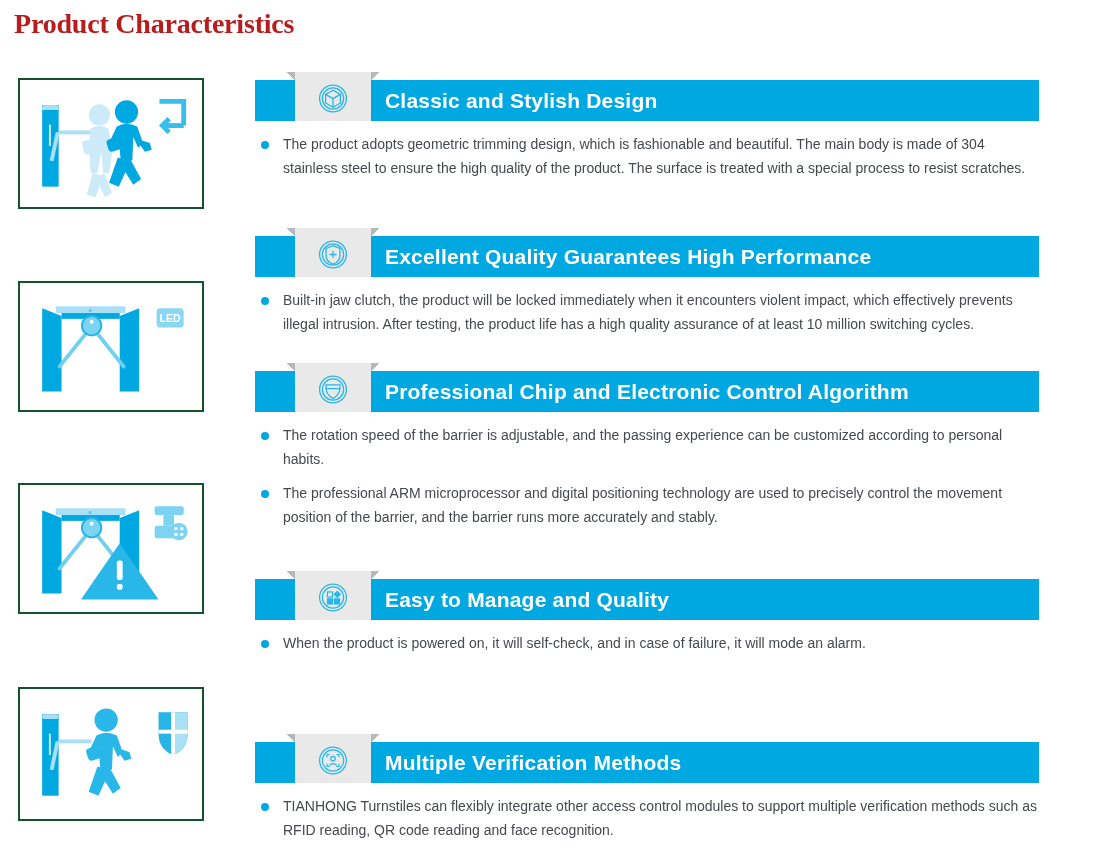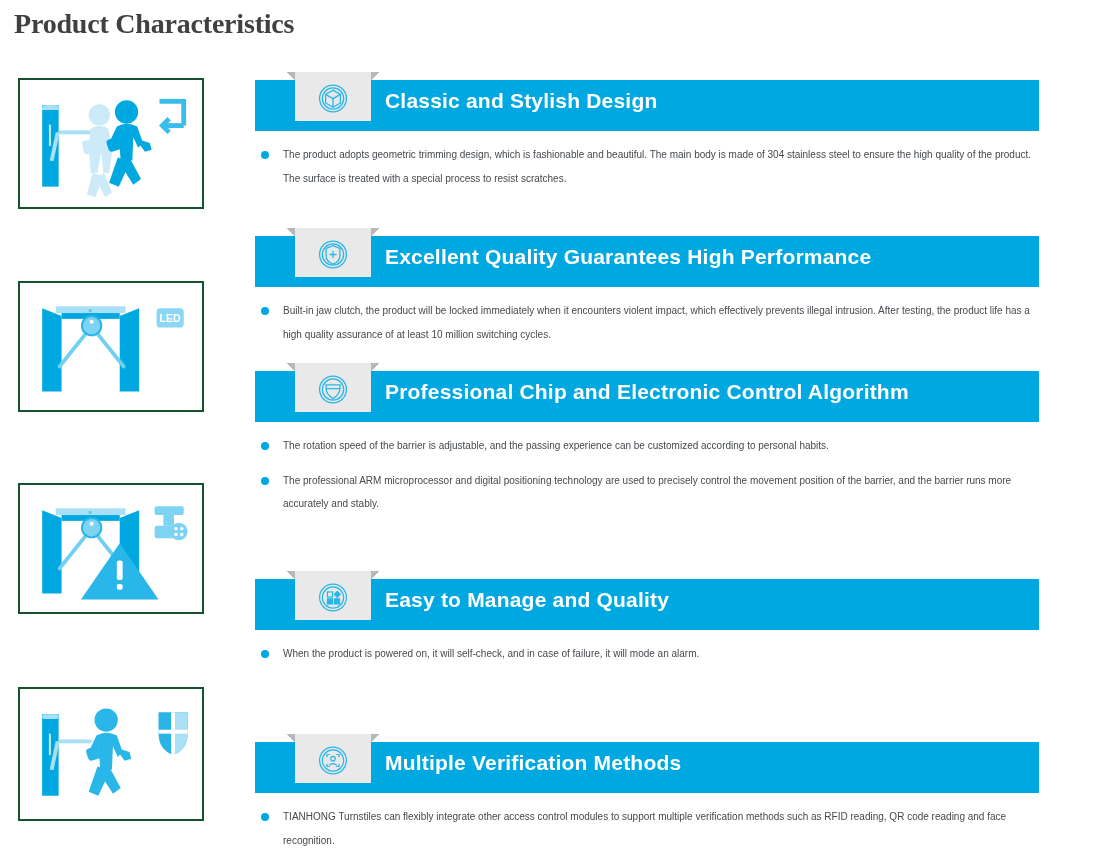--- a/index.html
+++ b/index.html
@@ -16,21 +16,21 @@
     overflow: hidden;
   }
 
   .page-title {
     position: absolute;
     left: 14px;
     top: 8px;
     font-family: "Liberation Serif", serif;
     font-weight: bold;
     font-size: 28px;
-    color: #404040;
+    color: #b91c1c;
     letter-spacing: -0.2px;
     white-space: nowrap;
   }
 
   
   .thumb {
     position: absolute;
     left: 18px;
     width: 186px;
     height: 131px;
@@ -52,21 +52,21 @@
     width: 784px;
   }
   .feature-1 { top: 80px; }
   .feature-2 { top: 236px; }
   .feature-3 { top: 371px; }
   .feature-4 { top: 579px; }
   .feature-5 { top: 742px; }
 
   .head-bar {
     position: relative;
-    height: 51px;
+    height: 41px;
     background: #00a8e1;
   }
   .head-title {
     position: absolute;
     left: 130px;
     top: 0;
     height: 41px;
     line-height: 41px;
     color: #ffffff;
     font-size: 21px;
@@ -114,21 +114,21 @@
     margin: 0;
     padding: 0;
     list-style: none;
     padding-top: 12px;
   }
   .bullet {
     position: relative;
     padding-left: 28px;
     margin-bottom: 11px;
     color: #45494d;
-    font-size: 10px;
+    font-size: 14px;
     line-height: 23.5px;
   }
   .bullet:last-child { margin-bottom: 0; }
   .bullet .dot {
     position: absolute;
     left: 6px;
     top: 8px;
     width: 8px;
     height: 8px;
     border-radius: 50%;

